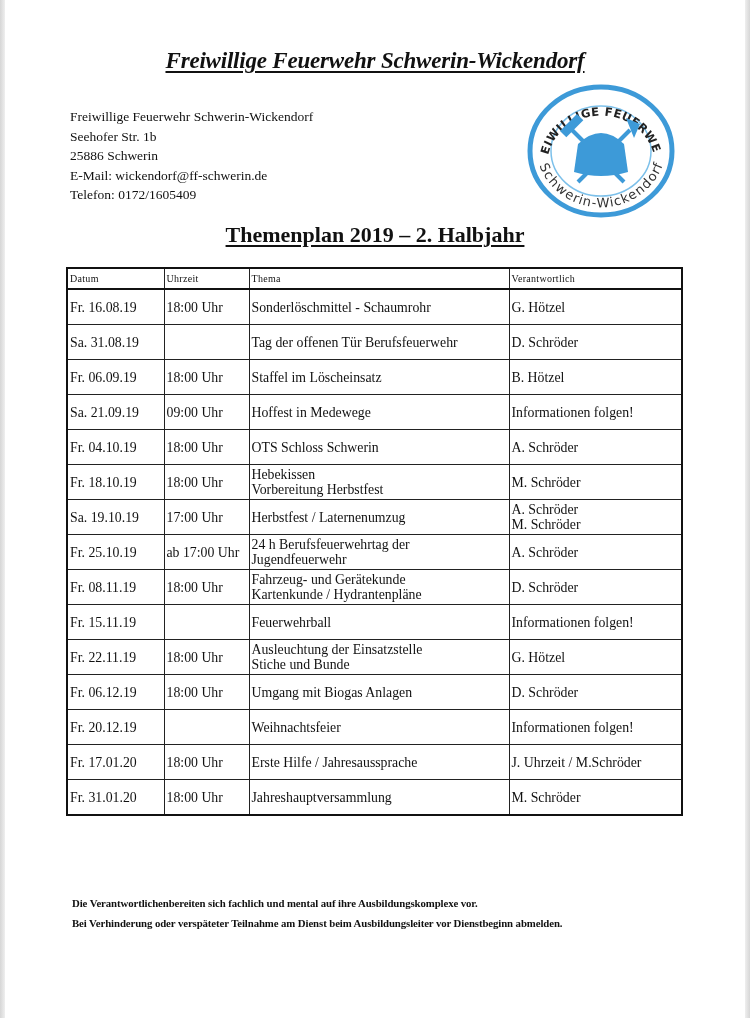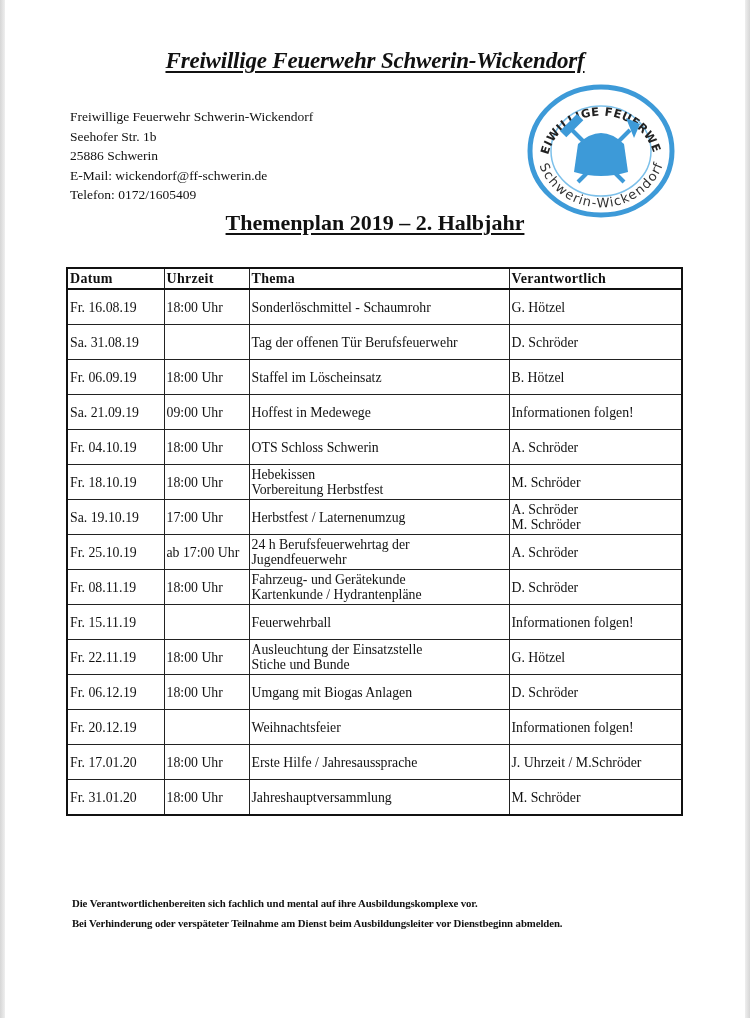--- a/index.html
+++ b/index.html
@@ -16,34 +16,34 @@
     font-family: "Liberation Serif", serif; font-weight: bold; font-style: italic;
     font-size: 23px; text-decoration: underline; text-underline-offset: 3px;
     letter-spacing: -0.2px;
   }
   .address { position: absolute; left: 70px; top: 107px; font-size: 13.5px; line-height: 19.5px; }
   .address div { white-space: nowrap; }
 
   .logo { position: absolute; left: 526px; top: 84px; width: 150px; height: 134px; }
 
   .plan-title {
-    position: absolute; left: 0; width: 750px; top: 210px; text-align: center;
+    position: absolute; left: 0; width: 750px; top: 222px; text-align: center;
     font-weight: bold; font-size: 22px; text-decoration: underline; text-underline-offset: 3px;
   }
 
   table.plan {
     position: absolute; left: 66px; top: 267px; width: 615px;
     border-collapse: collapse; border: 2.5px solid #111;
     font-size: 13.8px; table-layout: fixed;
   }
   table.plan th, table.plan td {
     border: 1.3px solid #222; padding: 0 2px; text-align: left; vertical-align: middle;
     line-height: 15px;
   }
-  table.plan th { font-weight: bold; height: 19px; font-size: 14px; letter-spacing: 0.3px; border-bottom: 2.5px solid #111; }
+  table.plan th { font-weight: normal; height: 19px; font-size: 10px; letter-spacing: 0.3px; border-bottom: 2.5px solid #111; }
   table.plan td { height: 34px; }
   col.c1 { width: 97px; } col.c2 { width: 85px; } col.c3 { width: 260px; } col.c4 { width: 173px; }
   .sub { display: block; }
 
   .notes { position: absolute; left: 72px; top: 893px; font-weight: bold; font-size: 10.8px; line-height: 20px; letter-spacing: -0.1px; }
   .notes div { white-space: nowrap; }
 </style>
 </head>
 <body>
 

